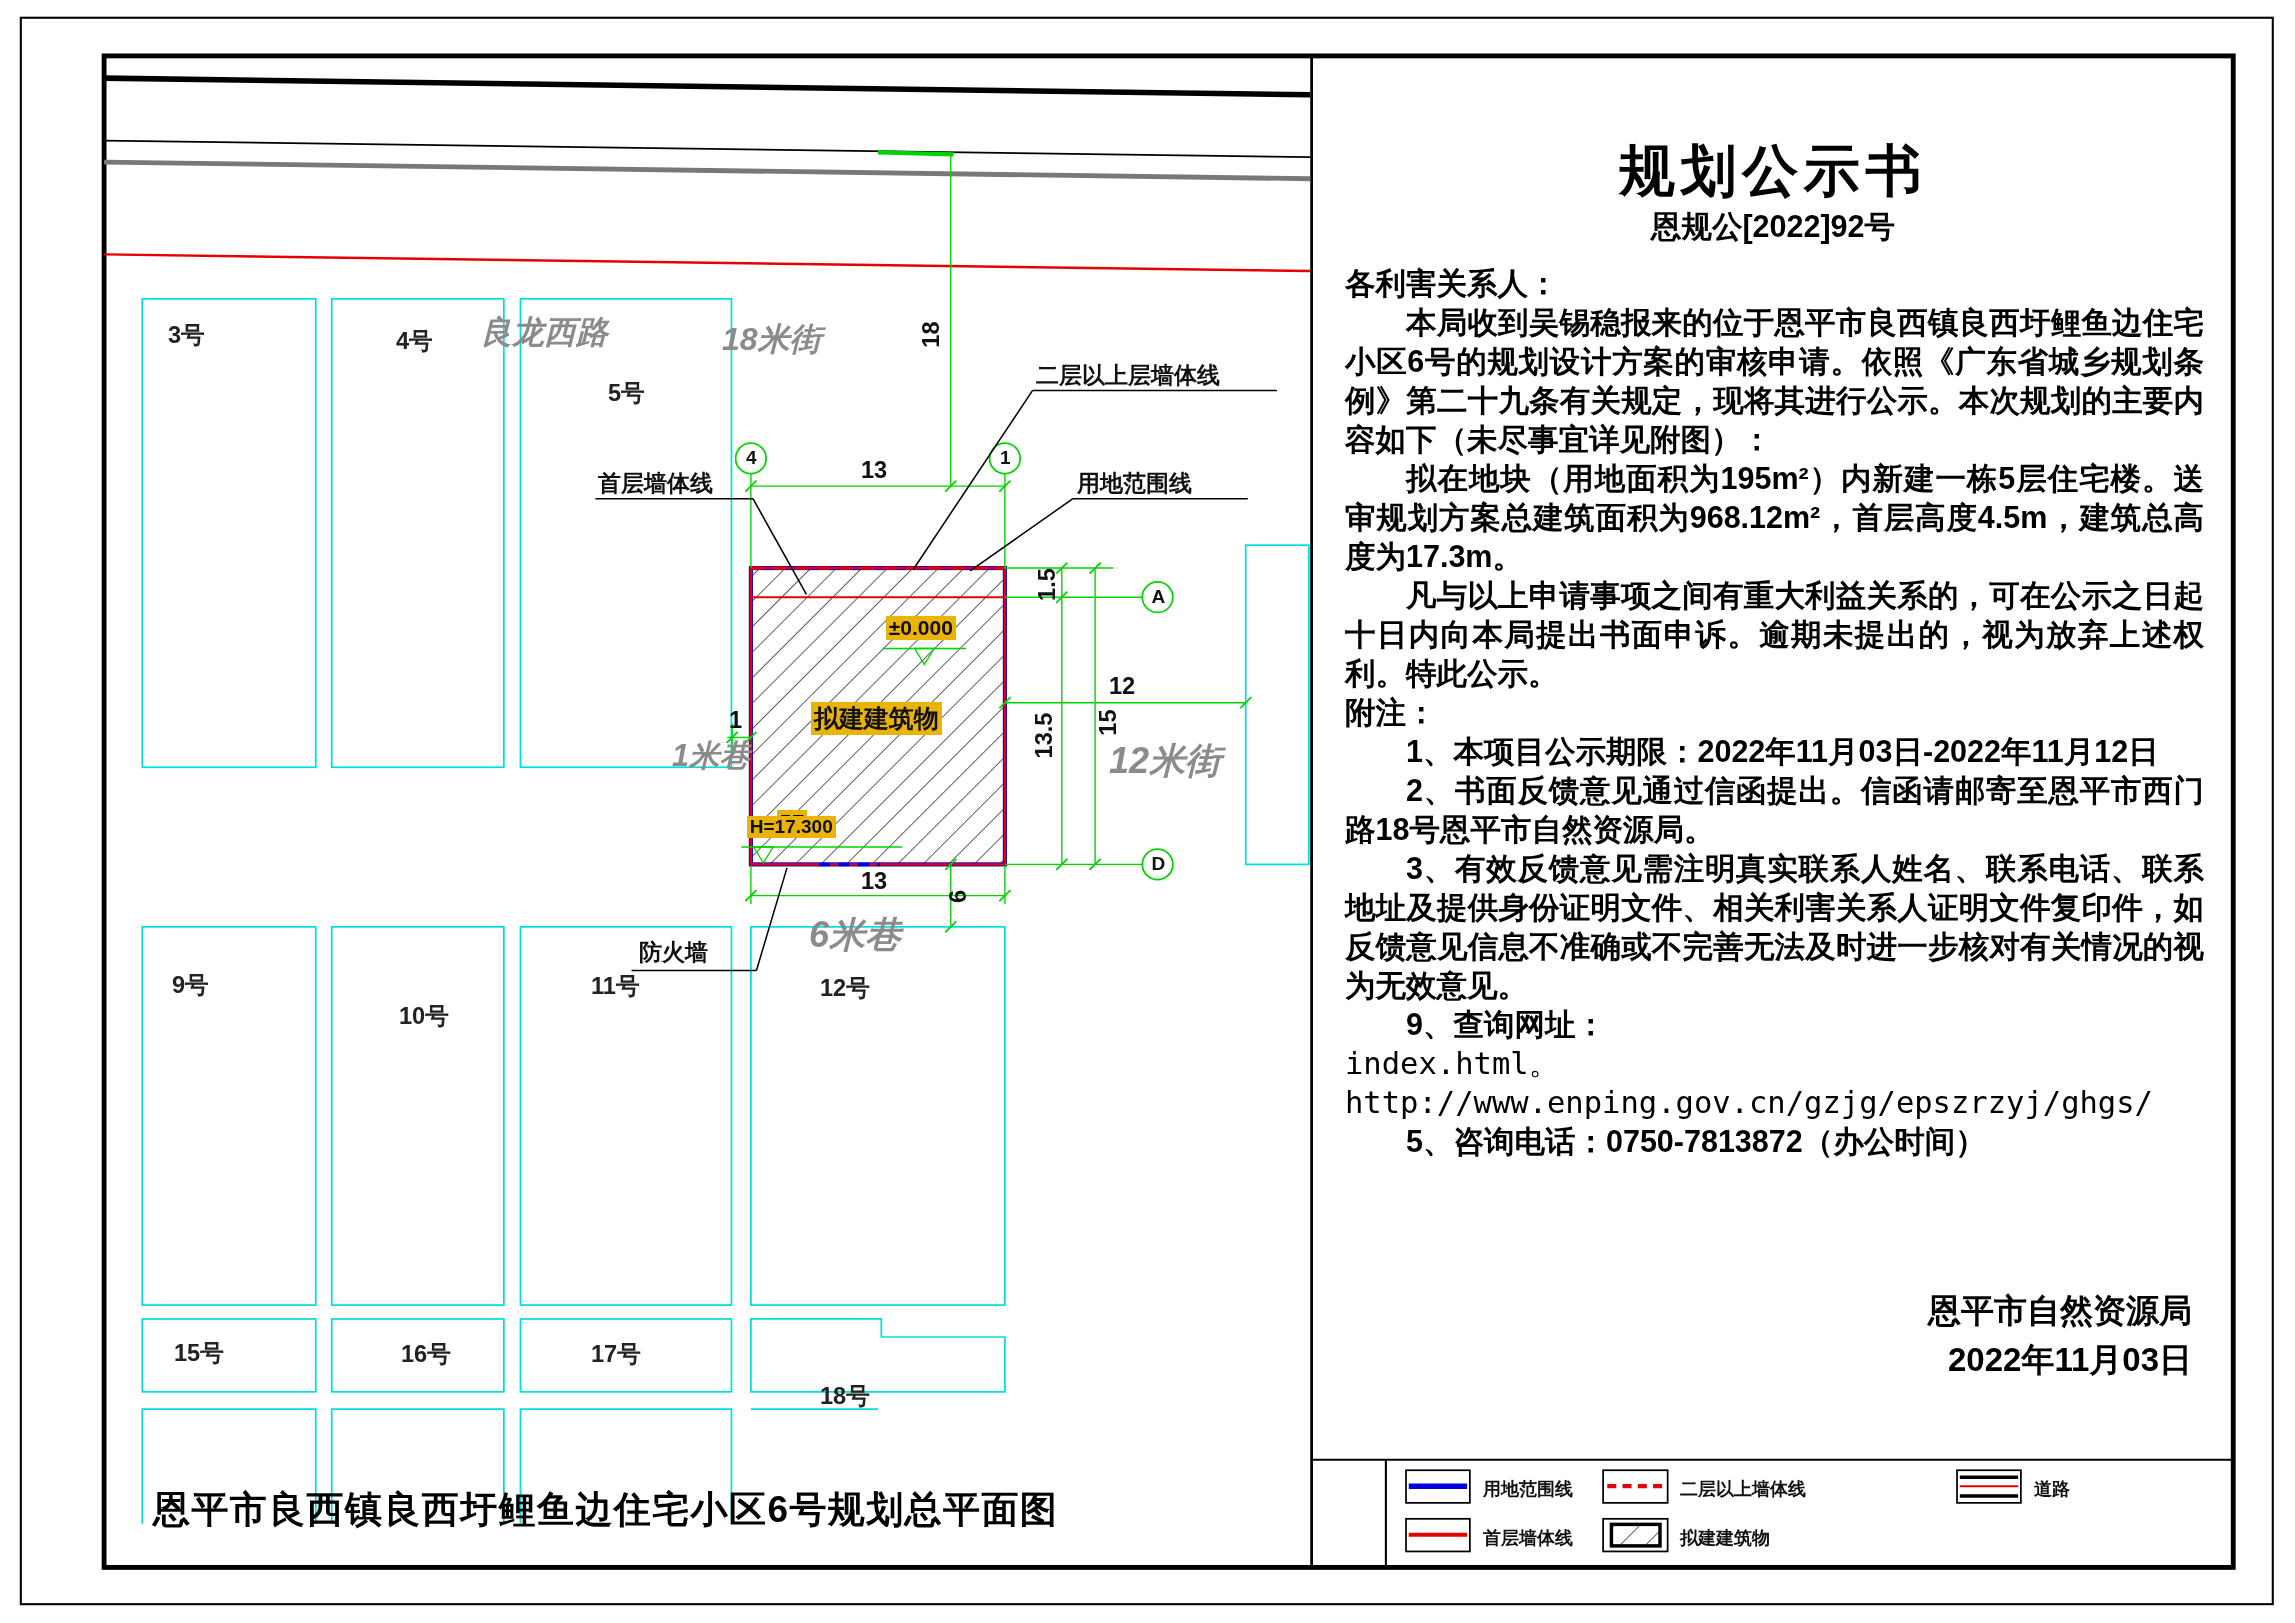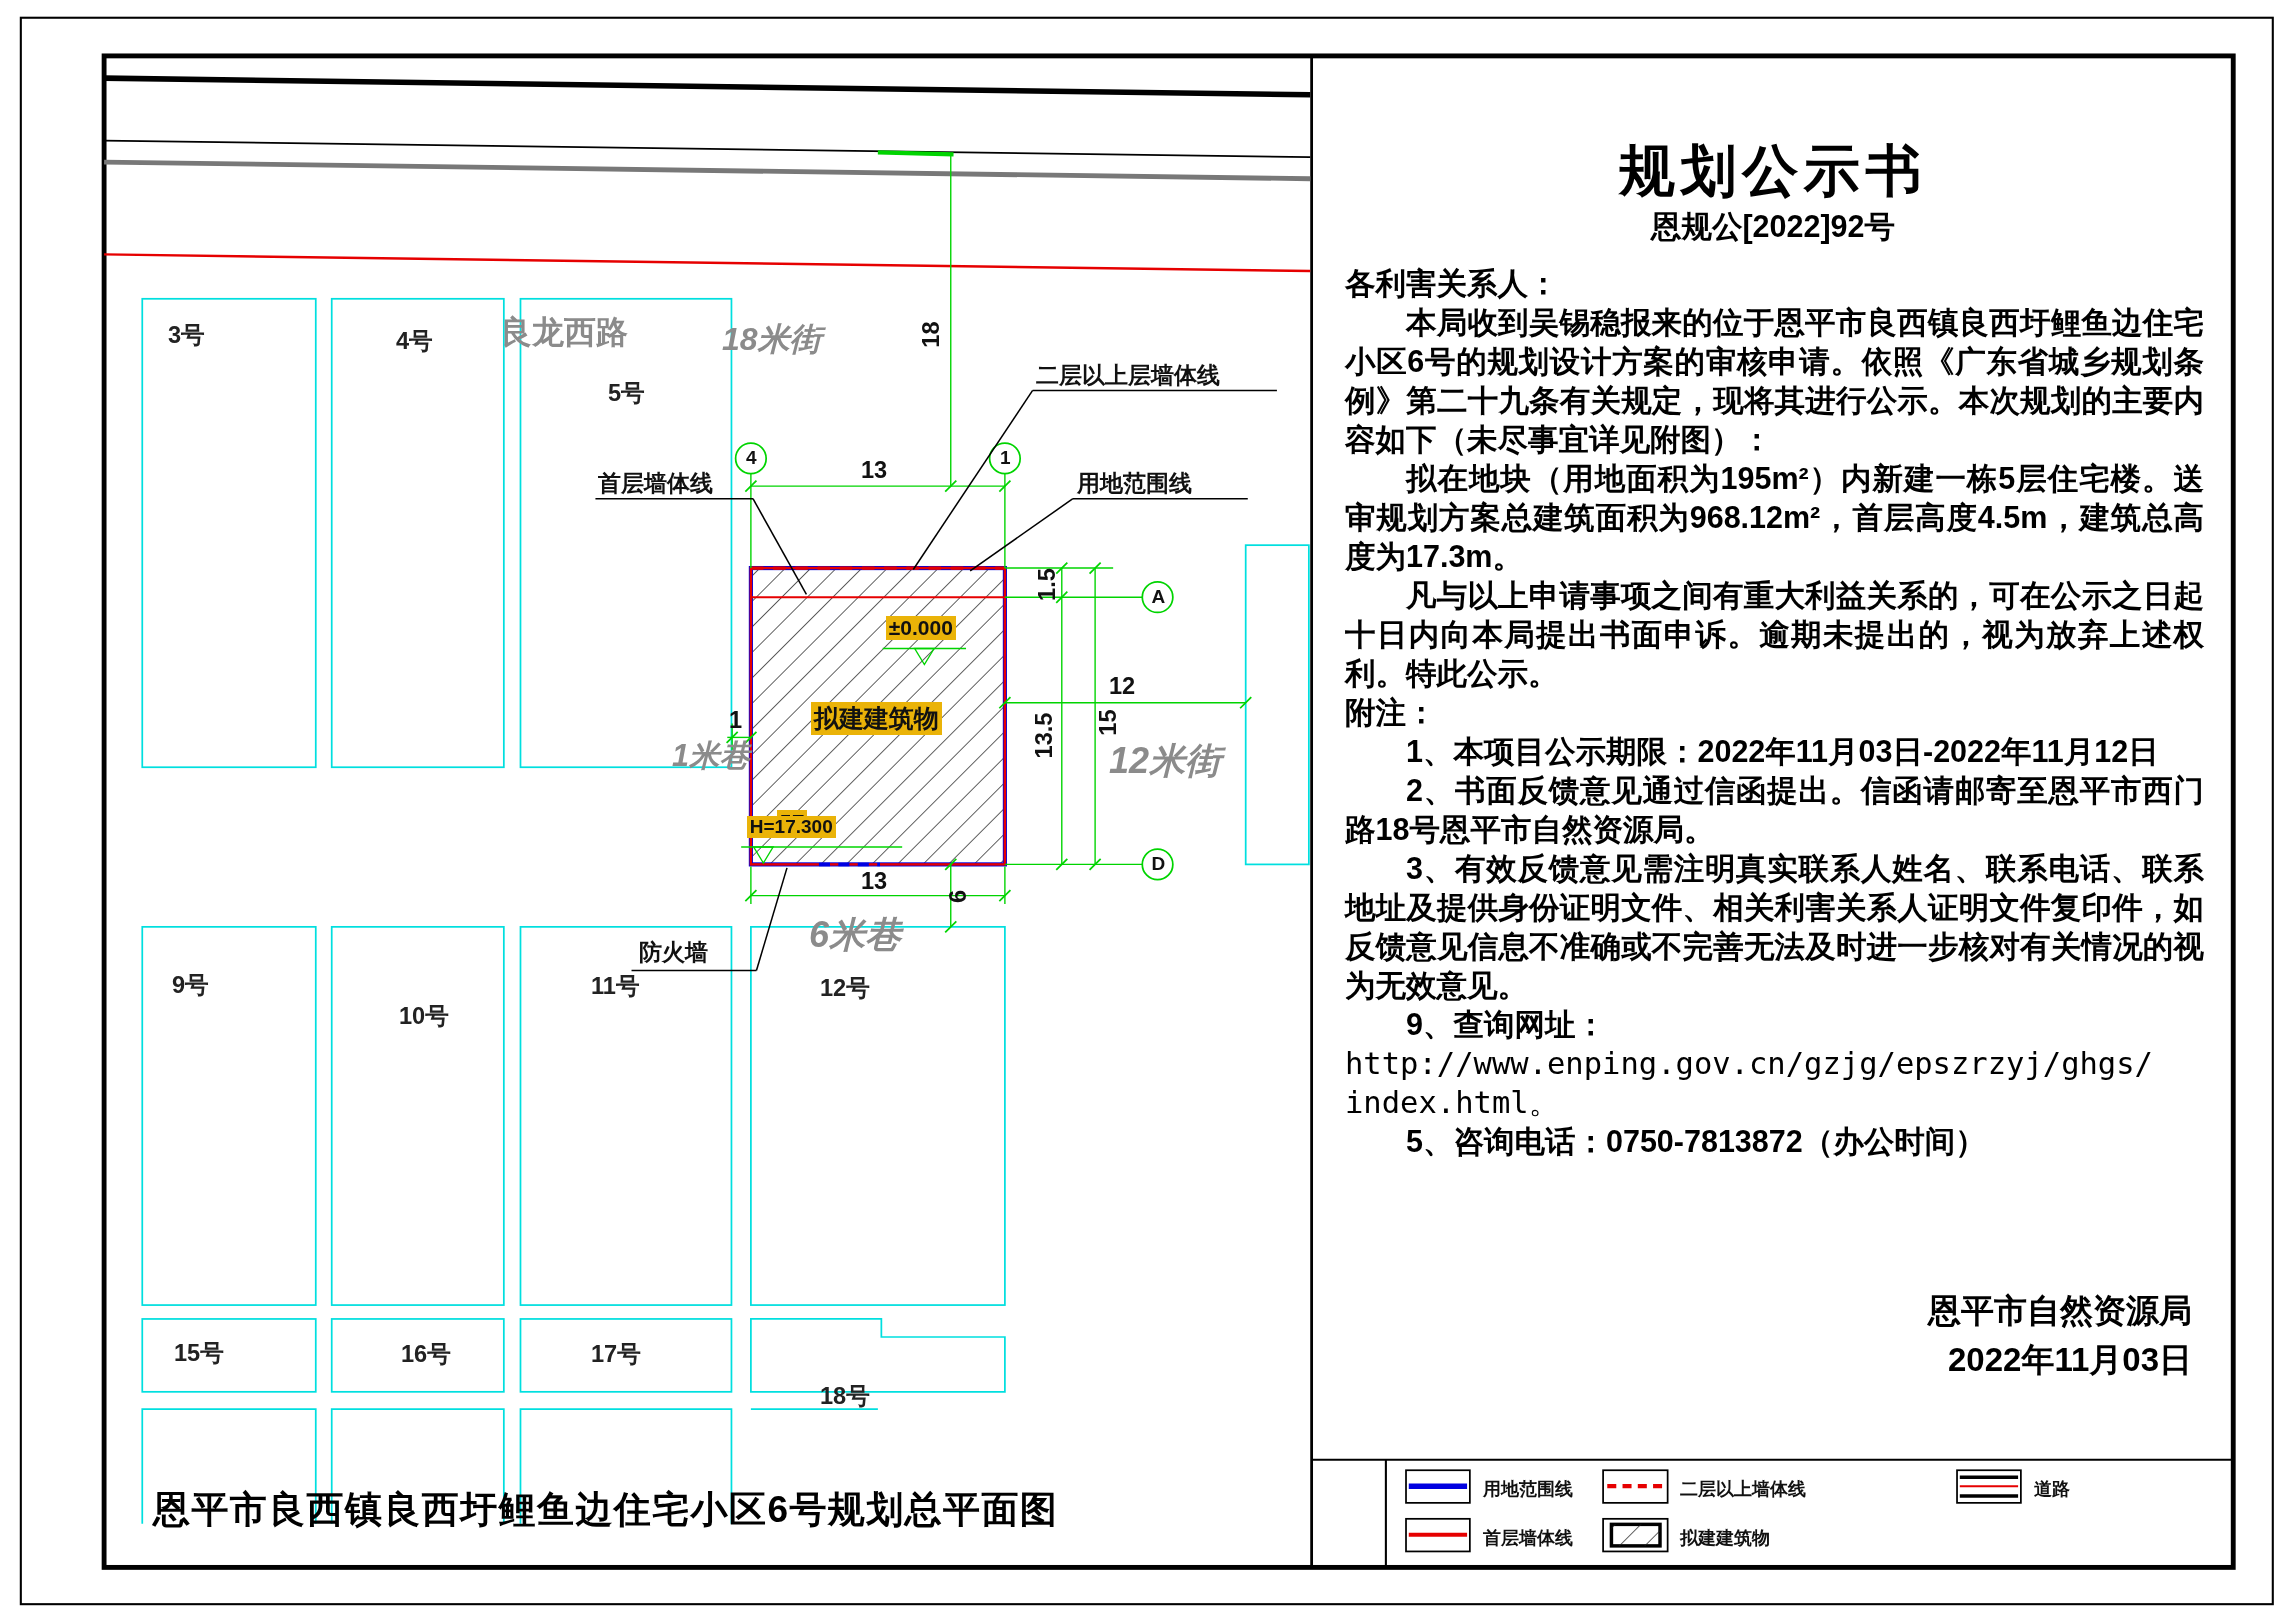--- a/index.html
+++ b/index.html
@@ -147,21 +147,21 @@
       <line x1="2824" y1="2141" x2="2908" y2="2141" stroke="#e60000" stroke-width="3"></line>
       <line x1="2824" y1="2155" x2="2908" y2="2155" stroke="#000" stroke-width="5"></line>
       <rect x="2026" y="2188" width="92" height="47" fill="#fff" stroke="#000" stroke-width="2.5"></rect>
       <line x1="2030" y1="2211" x2="2114" y2="2211" stroke="#e60000" stroke-width="6"></line>
       <rect x="2310" y="2188" width="93" height="47" fill="#fff" stroke="#000" stroke-width="2.5"></rect>
       <rect x="2322" y="2196" width="70" height="31" fill="#ffffff" stroke="#000" stroke-width="5"></rect>
       <rect x="2322" y="2196" width="70" height="31" fill="url(#hatch)" stroke="none"></rect>
     </g>
   </svg>
 
-  <div class="abs streetu" style="left:500px;top:311px;">良龙西路</div>
+  <div class="abs streetu" style="left:480px;top:311px;font-style:italic;">良龙西路</div>
   <div class="abs street" style="left:722px;top:318px;">18米街</div>
   <div class="abs street" style="left:1109px;top:737px;font-size:36px;">12米街</div>
   <div class="abs street" style="left:809px;top:911px;font-size:36px;">6米巷</div>
   <div class="abs street" style="left:672px;top:736px;font-size:30.5px;">1米巷</div>
 
   <div class="abs dim rot" style="left:918px;top:321px;">18</div>
   <div class="abs dim" style="left:861px;top:457px;">13</div>
   <div class="abs dim" style="left:729px;top:707px;">1</div>
   <div class="abs dim rot" style="left:1031px;top:571px;">1.5</div>
   <div class="abs dim rot" style="left:1022px;top:722px;">13.5</div>
@@ -211,22 +211,22 @@
     <div class="n-body">
       <div>各利害关系人：</div>
       <div class="ind">本局收到吴锡稳报来的位于恩平市良西镇良西圩鲤鱼边住宅小区6号的规划设计方案的审核申请。依照《广东省城乡规划条例》第二十九条有关规定，现将其进行公示。本次规划的主要内容如下（未尽事宜详见附图）：</div>
       <div class="ind">拟在地块（用地面积为195m²）内新建一栋5层住宅楼。送审规划方案总建筑面积为968.12m²，首层高度4.5m，建筑总高度为17.3m。</div>
       <div class="ind">凡与以上申请事项之间有重大利益关系的，可在公示之日起十日内向本局提出书面申诉。逾期未提出的，视为放弃上述权利。特此公示。</div>
       <div>附注：</div>
       <div class="ind">1、本项目公示期限：2022年11月03日-2022年11月12日</div>
       <div class="ind">2、书面反馈意见通过信函提出。信函请邮寄至恩平市西门路18号恩平市自然资源局。</div>
       <div class="ind">3、有效反馈意见需注明真实联系人姓名、联系电话、联系地址及提供身份证明文件、相关利害关系人证明文件复印件，如反馈意见信息不准确或不完善无法及时进一步核对有关情况的视为无效意见。</div>
       <div class="ind">9、查询网址：</div>
+      <div class="n-url">index.html。</div>
       <div class="n-url">http://www.enping.gov.cn/gzjg/epszrzyj/ghgs/</div>
-      <div class="n-url">index.html。</div>
       <div class="ind">5、咨询电话：0750-7813872（办公时间）</div>
     </div>
     <div class="n-sig">
       <div>恩平市自然资源局</div>
       <div>2022年11月03日</div>
     </div>
   </div>
 
 </div>
 

